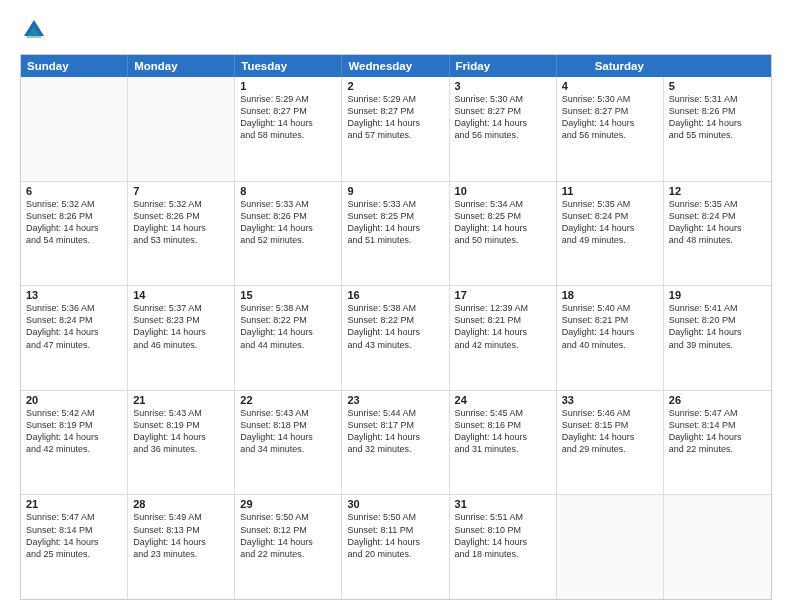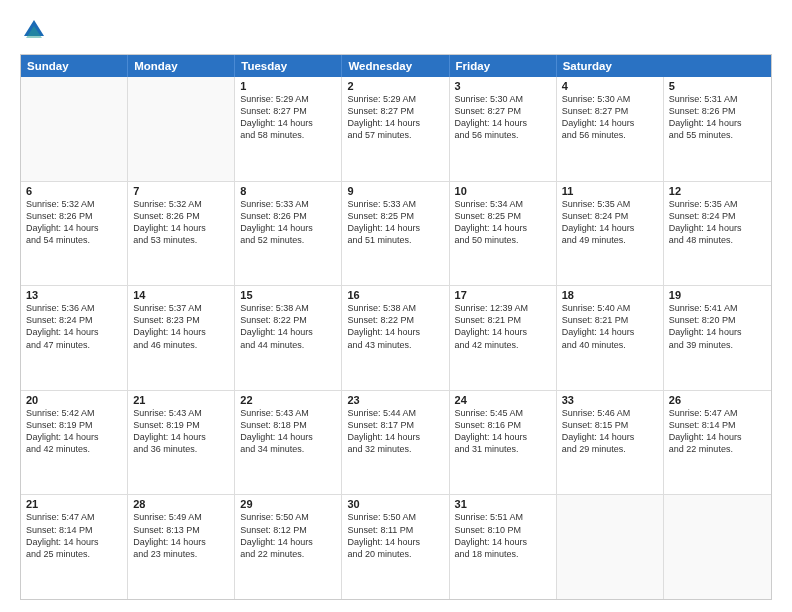--- a/index.html
+++ b/index.html
@@ -72,21 +72,21 @@
       grid-template-columns: repeat(7, 1fr);
       background: #2a72c3;
     }
     .cal-header-cell {
       color: #fff;
       font-size: 11.5px;
       font-weight: bold;
       padding: 5px 6px;
       border-right: 1px solid #4a8ad4;
     }
-    .cal-header-cell:last-child { border-right: none; }
+    .cal-header-cell:last-child { border-right: none; margin-left: 32px; }
     .cal-body {
       flex: 1;
       display: flex;
       flex-direction: column;
     }
     .cal-row {
       display: grid;
       grid-template-columns: repeat(7, 1fr);
       flex: 1;
       border-top: 1px solid #ddd;

